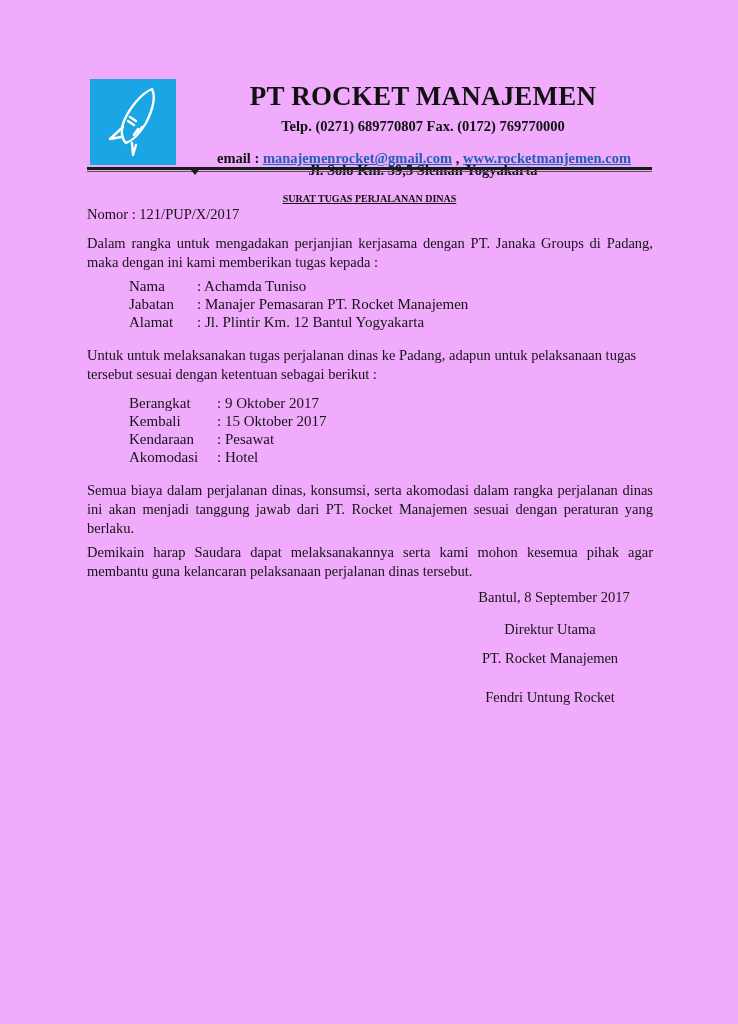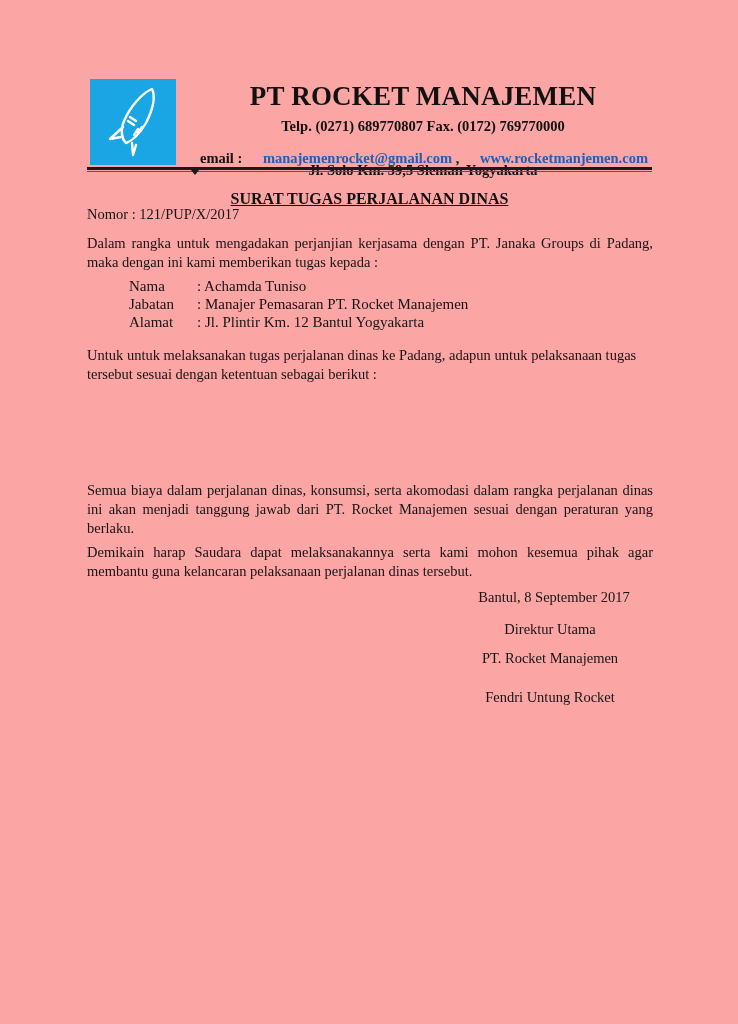--- a/index.html
+++ b/index.html
@@ -13,21 +13,21 @@
       position: relative;
       overflow: hidden;
       font-family: "Liberation Serif", "DejaVu Serif", serif;
       color: #141414;
     }
     .page {
       position: absolute;
       left: 0; top: 0;
       width: 738px;
       height: 1024px;
-      background: #fca5a5;
+      background: #f0abfc;
     }
     
     .logo {
       position: absolute;
       left: 90px;
       top: 79px;
       width: 86px;
       height: 86px;
       background: #1aa6e4;
     }
@@ -64,21 +64,21 @@
       top: 149px;
       text-align: center;
       font-weight: bold;
       font-size: 14.5px;
       line-height: 18px;
       color: #111;
       white-space: nowrap;
     }
     .email-line a {
       color: #1f5fb4;
-      margin-left: 17px;
+      text-decoration: underline;
     }
     .rule-thick {
       position: absolute;
       left: 87px;
       top: 167px;
       width: 565px;
       height: 3px;
       background: #1a1a1a;
     }
     .rule-thin {
@@ -100,21 +100,21 @@
     }
 
     
     .doc-title {
       position: absolute;
       left: 87px;
       width: 565px;
       top: 190px;
       text-align: center;
       font-weight: bold;
-      font-size: 16px;
+      font-size: 10px;
       line-height: 17px;
       text-decoration: underline;
       color: #111;
     }
     .doc-number {
       position: absolute;
       left: 87px;
       width: 565px;
       top: 206px;
       text-align: left;
@@ -209,20 +209,38 @@
       <span class="kv-val">: Manajer Pemasaran PT. Rocket Manajemen</span>
     </div>
     <div class="kv-row">
       <span class="kv-key">Alamat</span>
       <span class="kv-val">: Jl. Plintir Km. 12 Bantul Yogyakarta</span>
     </div>
   </div>
 
   <div class="para p2">Untuk untuk melaksanakan tugas perjalanan dinas ke Padang, adapun untuk pelaksanaan tugas tersebut sesuai dengan ketentuan sebagai berikut :</div>
 
+  <div class="kv-list list-2">
+    <div class="kv-row">
+      <span class="kv-key">Berangkat</span>
+      <span class="kv-val">: 9 Oktober 2017</span>
+    </div>
+    <div class="kv-row">
+      <span class="kv-key">Kembali</span>
+      <span class="kv-val">: 15 Oktober 2017</span>
+    </div>
+    <div class="kv-row">
+      <span class="kv-key">Kendaraan</span>
+      <span class="kv-val">: Pesawat</span>
+    </div>
+    <div class="kv-row">
+      <span class="kv-key">Akomodasi</span>
+      <span class="kv-val">: Hotel</span>
+    </div>
+  </div>
 
   <div class="para justify p3">Semua biaya dalam perjalanan dinas, konsumsi, serta akomodasi dalam rangka perjalanan dinas ini akan menjadi tanggung jawab dari PT. Rocket Manajemen sesuai dengan peraturan yang berlaku.</div>
   <div class="para justify p4">Demikain harap Saudara dapat melaksanakannya serta kami mohon kesemua pihak agar membantu guna kelancaran pelaksanaan perjalanan dinas tersebut.</div>
 
   <div class="sig sig-date">Bantul, 8 September 2017</div>
   <div class="sig sig-title">Direktur Utama</div>
   <div class="sig sig-company">PT. Rocket Manajemen</div>
   <div class="sig sig-name">Fendri Untung Rocket</div>
 
 </div>

